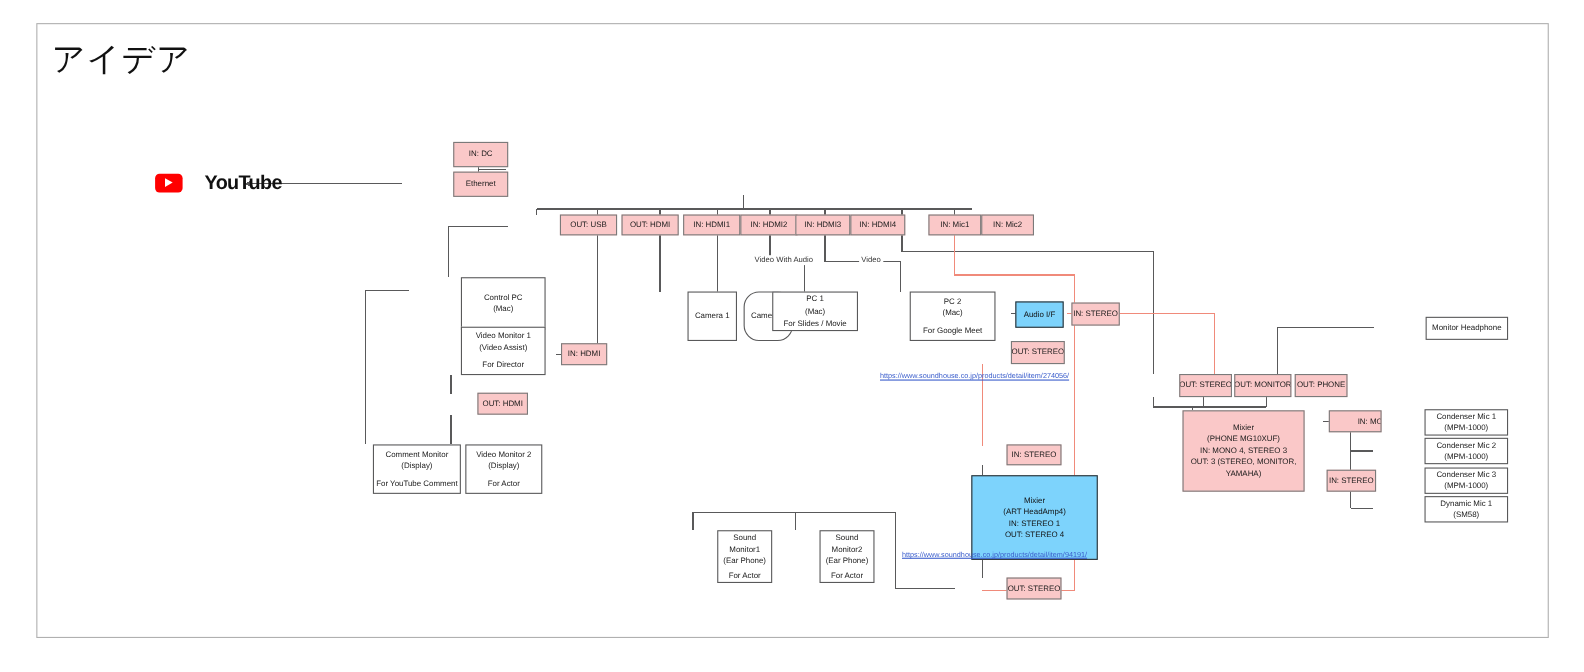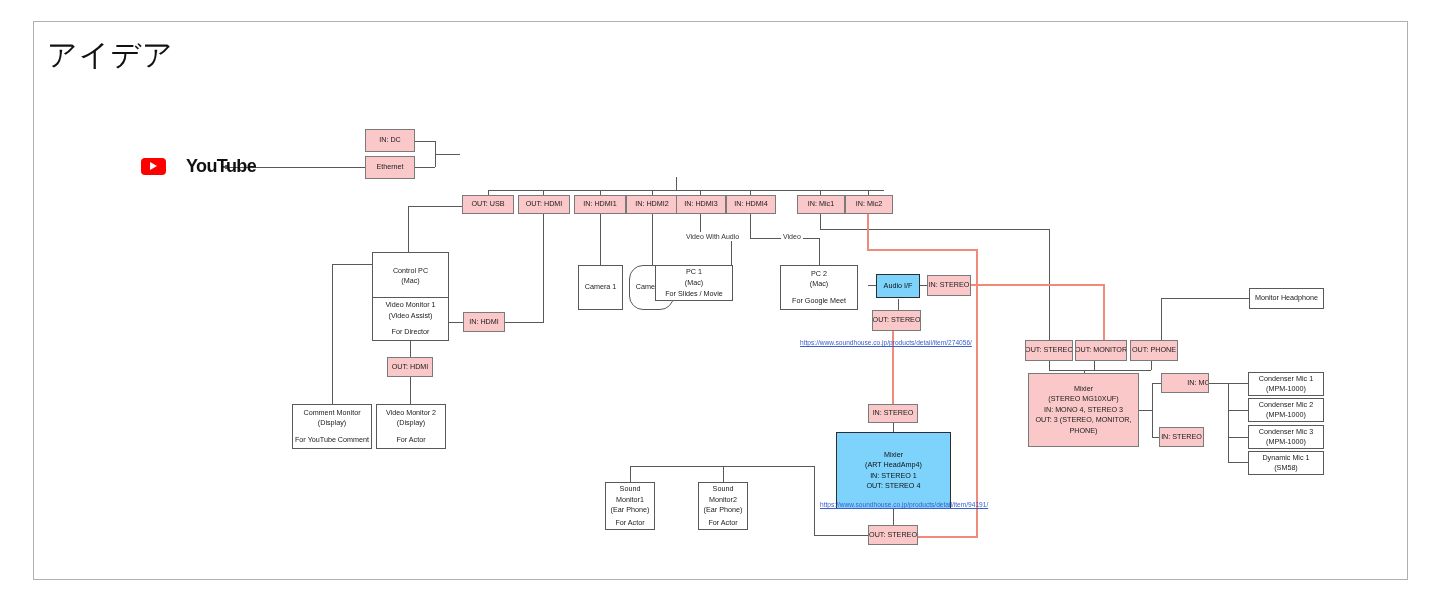--- a/index.html
+++ b/index.html
@@ -49,20 +49,21 @@
     display: flex;
     flex-direction: column;
     align-items: center;
     justify-content: center;
     text-align: center;
     font-size: 7.2px;
     line-height: 10.5px;
     color: #1a1a1a;
     padding: 1px 2px;
     overflow: hidden;
+    margin-left: 47px;
   }
   .node.white {
     background: #ffffff;
     border: 1.1px solid #59595a;
   }
   .node.pink {
     background: #fac8c8;
     border: 1.1px solid #7a7a7a;
   }
   .node.red {
@@ -351,24 +352,24 @@
     <span class="ln">OUT: STEREO</span>
   </div>
   <div class="node pink" style="left:1075px; top:340px; width:52px; height:21px;">
     <span class="ln">OUT: MONITOR</span>
   </div>
   <div class="node pink" style="left:1130px; top:340px; width:48px; height:21px;">
     <span class="ln">OUT: PHONE</span>
   </div>
   <div class="node pink" style="left:1028px; top:373px; width:111px; height:74px;">
     <span class="ln">Mixier</span>
-    <span class="ln">(STEREO MG10XUF)</span>
+    <span class="ln">(PHONE MG10XUF)</span>
     <span class="ln">IN: MONO 4, STEREO 3</span>
     <span class="ln">OUT: 3 (STEREO, MONITOR,</span>
-    <span class="ln">PHONE)</span>
+    <span class="ln">YAMAHA)</span>
   </div>
   <div class="node pink" style="left:1161px; top:373px; width:48px; height:20px;padding-left:40px;">
     <span class="ln">IN: MONO</span>
   </div>
   <div class="node pink" style="left:1159px; top:427px; width:45px; height:20px;">
     <span class="ln">IN: STEREO</span>
   </div>
 
   <div class="node white" style="left:1249px; top:288px; width:75px; height:21px;">
     <span class="ln">Monitor Headphone</span>

